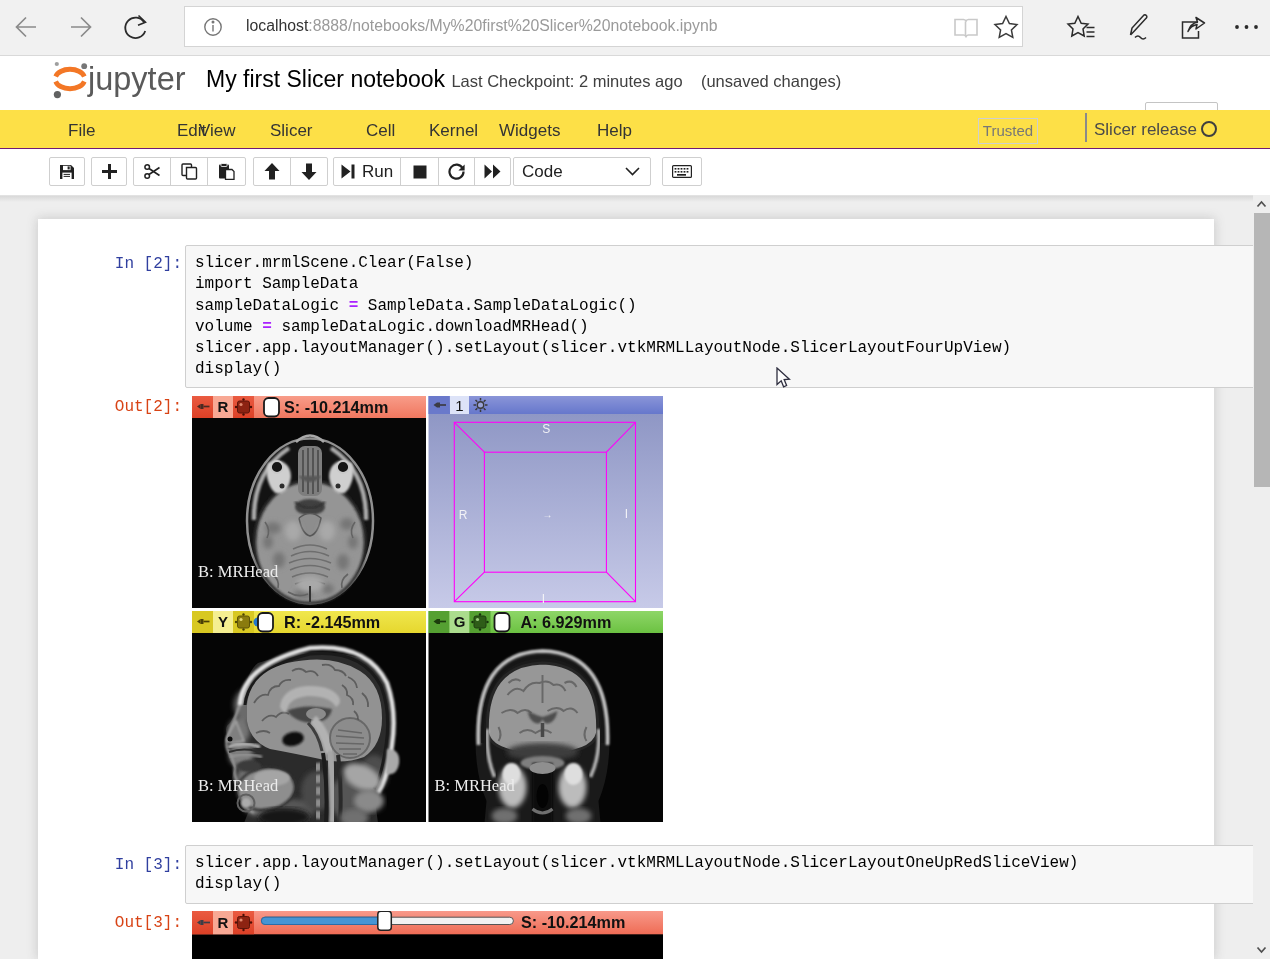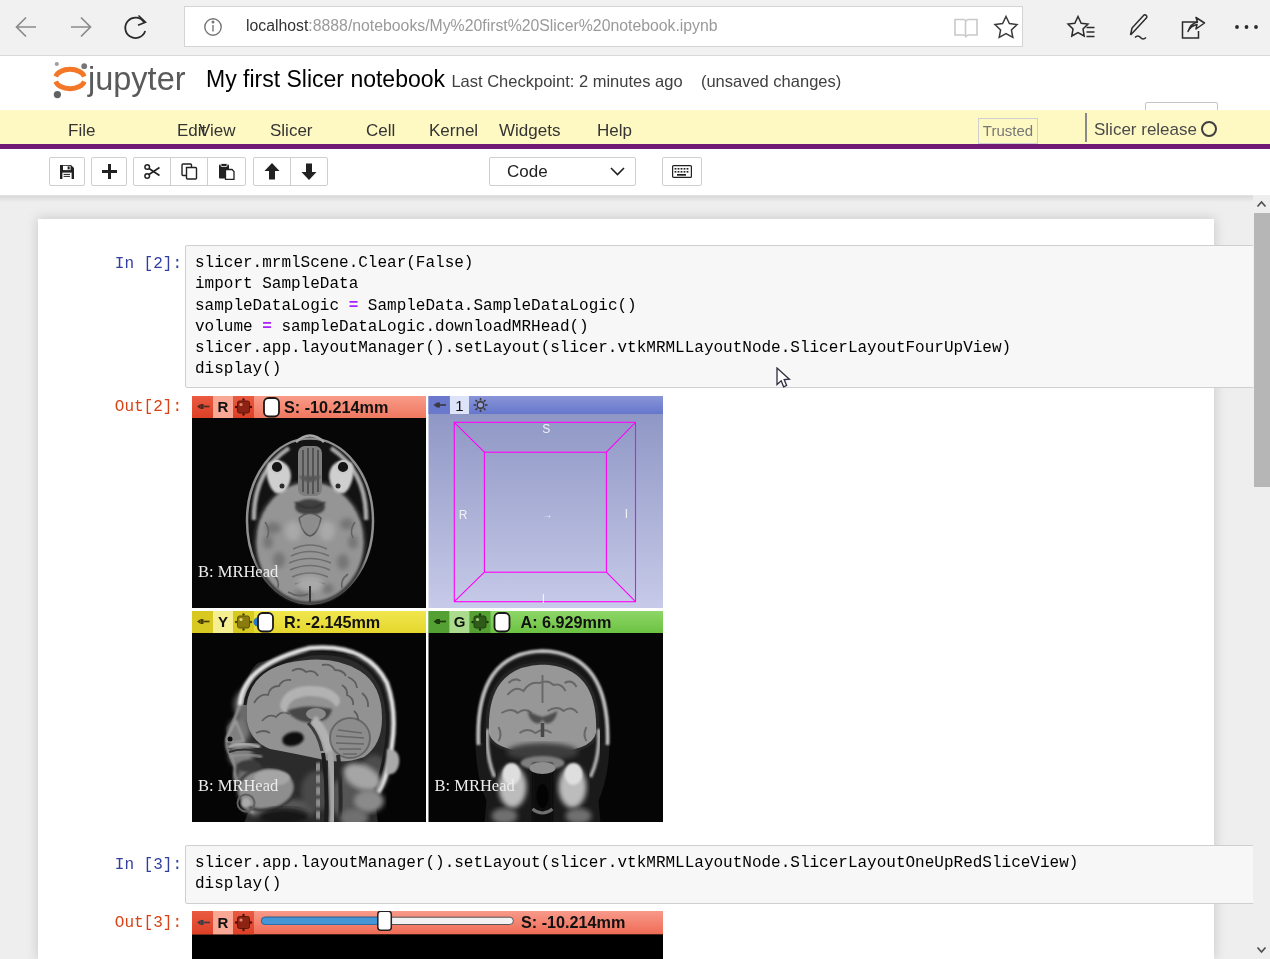--- a/index.html
+++ b/index.html
@@ -11,21 +11,21 @@
   #addrbar{left:184px;top:6px;width:839px;height:41px;background:#fff;border:1px solid #d4d4d4;box-sizing:border-box;}
   #addrtext{left:246px;top:17px;font-size:15.8px;color:#333;}
   #addrtext .g{color:#9a9a9a;}
   
   #jheader{left:0;top:56px;width:1270px;height:54px;background:#fff;}
   #jtitle{left:206px;top:66px;font-size:23px;color:#000;}
   #jsub{font-size:16.5px;color:#404040;}
   #logout{left:1145px;top:62px;width:71px;height:36px;border:1px solid #c4c4c4;border-radius:2px;
           background:#fff;font-size:16px;color:#333;text-align:center;line-height:34px;margin-top:40px;}
   
-  #menubar{left:0;top:110px;width:1270px;height:39px;background:#fef9c3;border-bottom:5px solid #701a75;box-sizing:border-box;}
+  #menubar{left:0;top:110px;width:1270px;height:39px;background:#fde047;border-bottom:1px solid #701a75;box-sizing:border-box;}
   .menuitem{position:absolute;top:11px;font-size:17px;color:#343434;}
   #trusted{left:978px;top:8px;width:58px;height:24px;border:1px solid #cfcfcf;font-size:15px;
            color:#777;text-align:center;line-height:24px;}
   #kdivider{left:1085px;top:3px;width:1.5px;height:29px;background:#8a8a8a;}
   #krelease{left:1094px;top:10px;font-size:17px;color:#4a4a4a;}
   #kcircle{left:1201px;top:121px;width:12px;height:12px;border:2.2px solid #3f3f3f;border-radius:50%;}
   
   #toolbar{left:0;top:149px;width:1270px;height:46px;background:#fff;border-bottom:1px solid #e2e2e2;}
   .tbtn{position:absolute;top:8px;height:27px;background:#fff;border:1px solid #cfcfcf;border-radius:2px;}
   .tgrp{position:absolute;top:8px;height:27px;background:#fff;border:1px solid #cfcfcf;border-radius:2px;display:flex;}
@@ -181,21 +181,44 @@
       <svg width="16" height="17" viewBox="0 0 16 17">
           <path fill="#212121" d="M8 0 L15.5 8 H11 V16.5 H5 V8 H0.5 Z"></path>
         </svg>
     </div>
     <div class="cellb" style="width:36px;">
       <svg width="16" height="17" viewBox="0 0 16 17">
           <path fill="#212121" d="M8 17 L15.5 9 H11 V0.5 H5 V9 H0.5 Z"></path>
         </svg>
     </div>
   </div>
-  <div class="tbtn" style="left:489px;width:136px;display:flex;align-items:center;justify-content:space-between;font-size:17px;color:#212121;padding-left:9px;">
+  <div class="tgrp" style="left:333px;">
+    <div class="cellb" style="width:66px;font-size:17px;color:#212121;">
+      <svg width="14" height="15" viewBox="0 0 14 15" style="margin-right:7px;">
+          <path fill="#212121" d="M0.5 0.5 L9.5 7.5 L0.5 14.5 Z M10.5 0.5 h3 v14 h-3 z"></path>
+        </svg>Run
+    </div>
+    <div class="cellb" style="width:37px;">
+      <svg width="14" height="14" viewBox="0 0 14 14">
+          <rect x="0.5" y="0.5" width="13" height="13" fill="#212121"></rect>
+        </svg>
+    </div>
+    <div class="cellb" style="width:35px;">
+      <svg width="17" height="17" viewBox="0 0 17 17">
+          <path d="M14.6 5.2 A7 7 0 1 0 15.5 8.6" stroke="#212121" stroke-width="2.2" fill="none"></path>
+          <path fill="#212121" d="M16.6 1.5 V7.4 H10.4 Z"></path>
+        </svg>
+    </div>
+    <div class="cellb" style="width:35px;">
+      <svg width="17" height="15" viewBox="0 0 17 15">
+          <path fill="#212121" d="M0.5 0.5 L8 7.5 L0.5 14.5 Z M9 0.5 L16.5 7.5 L9 14.5 Z"></path>
+        </svg>
+    </div>
+  </div>
+  <div class="tbtn" style="left:513px;width:136px;display:flex;align-items:center;justify-content:space-between;font-size:17px;color:#212121;">
     <span style="padding-left:8px;">Code</span>
     <svg width="15" height="9" viewBox="0 0 15 9" style="margin-right:10px;">
         <path d="M1 1 L7.5 7.5 L14 1" stroke="#212121" stroke-width="1.6" fill="none"></path>
       </svg>
   </div>
   <div class="tbtn" style="left:662px;width:38px;display:flex;align-items:center;justify-content:center;">
     <svg width="20" height="13" viewBox="0 0 20 13">
         <g fill="none" stroke="#212121">
           <rect x="0.6" y="0.6" width="18.8" height="11.8" rx="1" stroke-width="1.2"></rect>
         </g>

